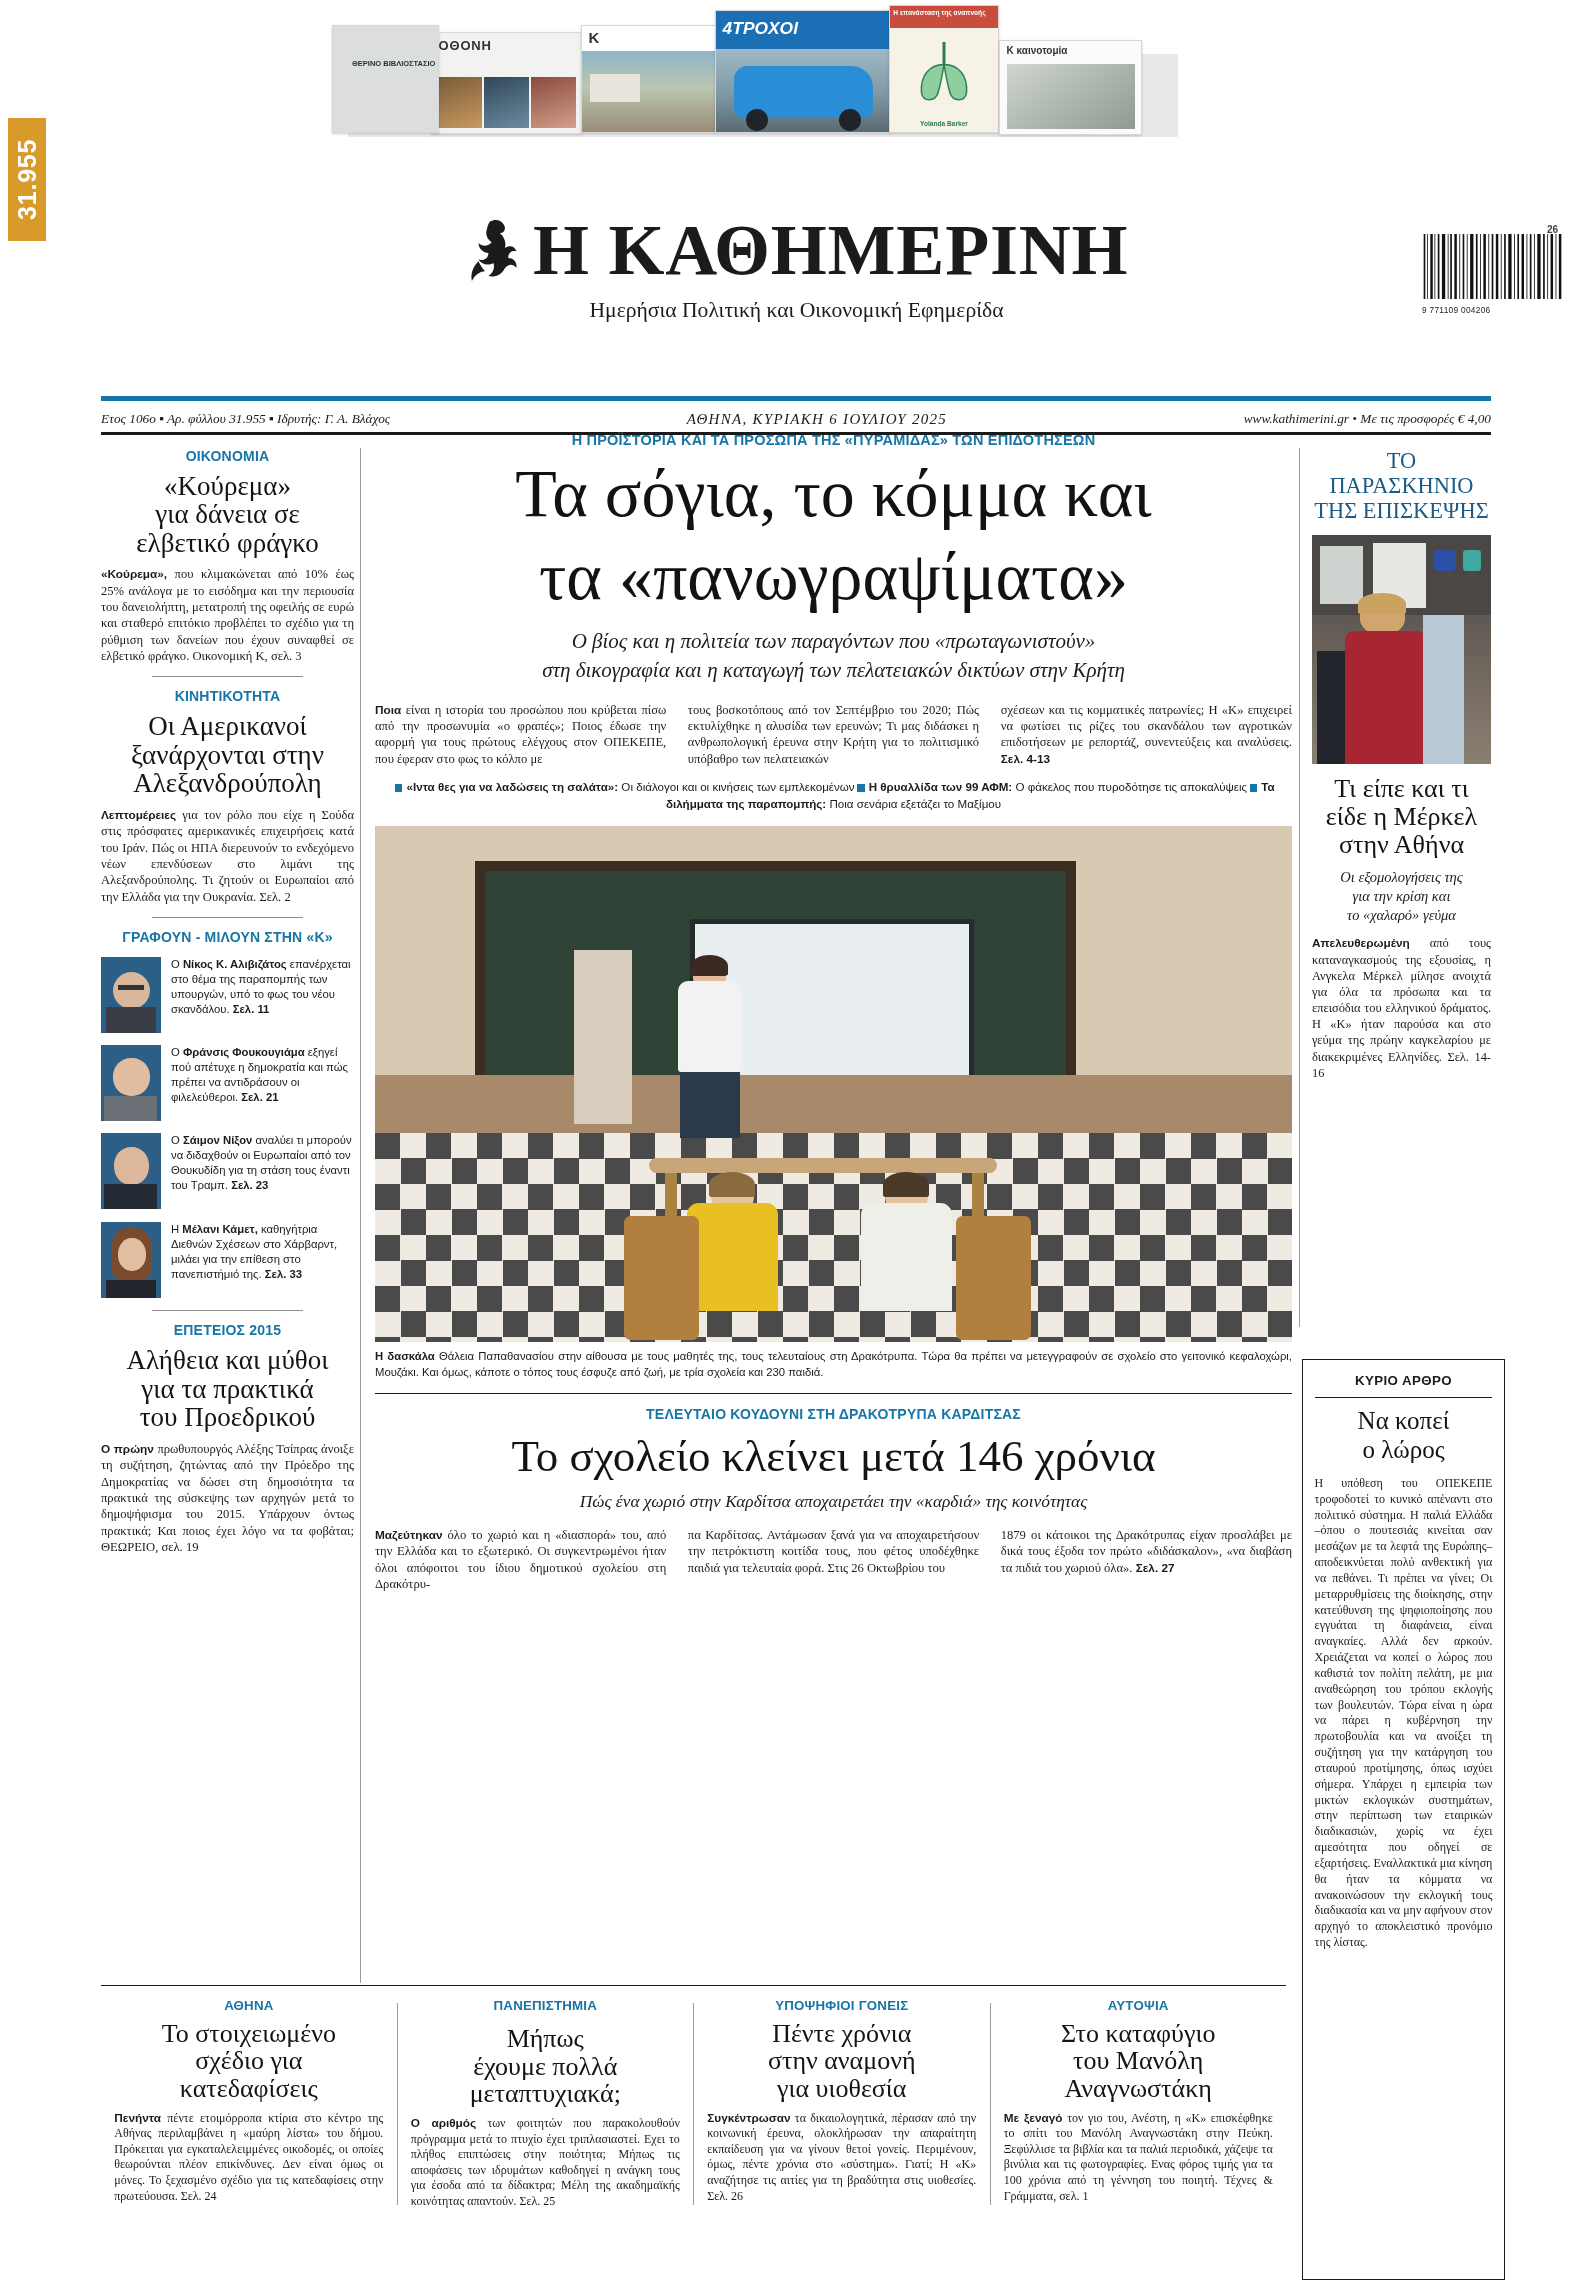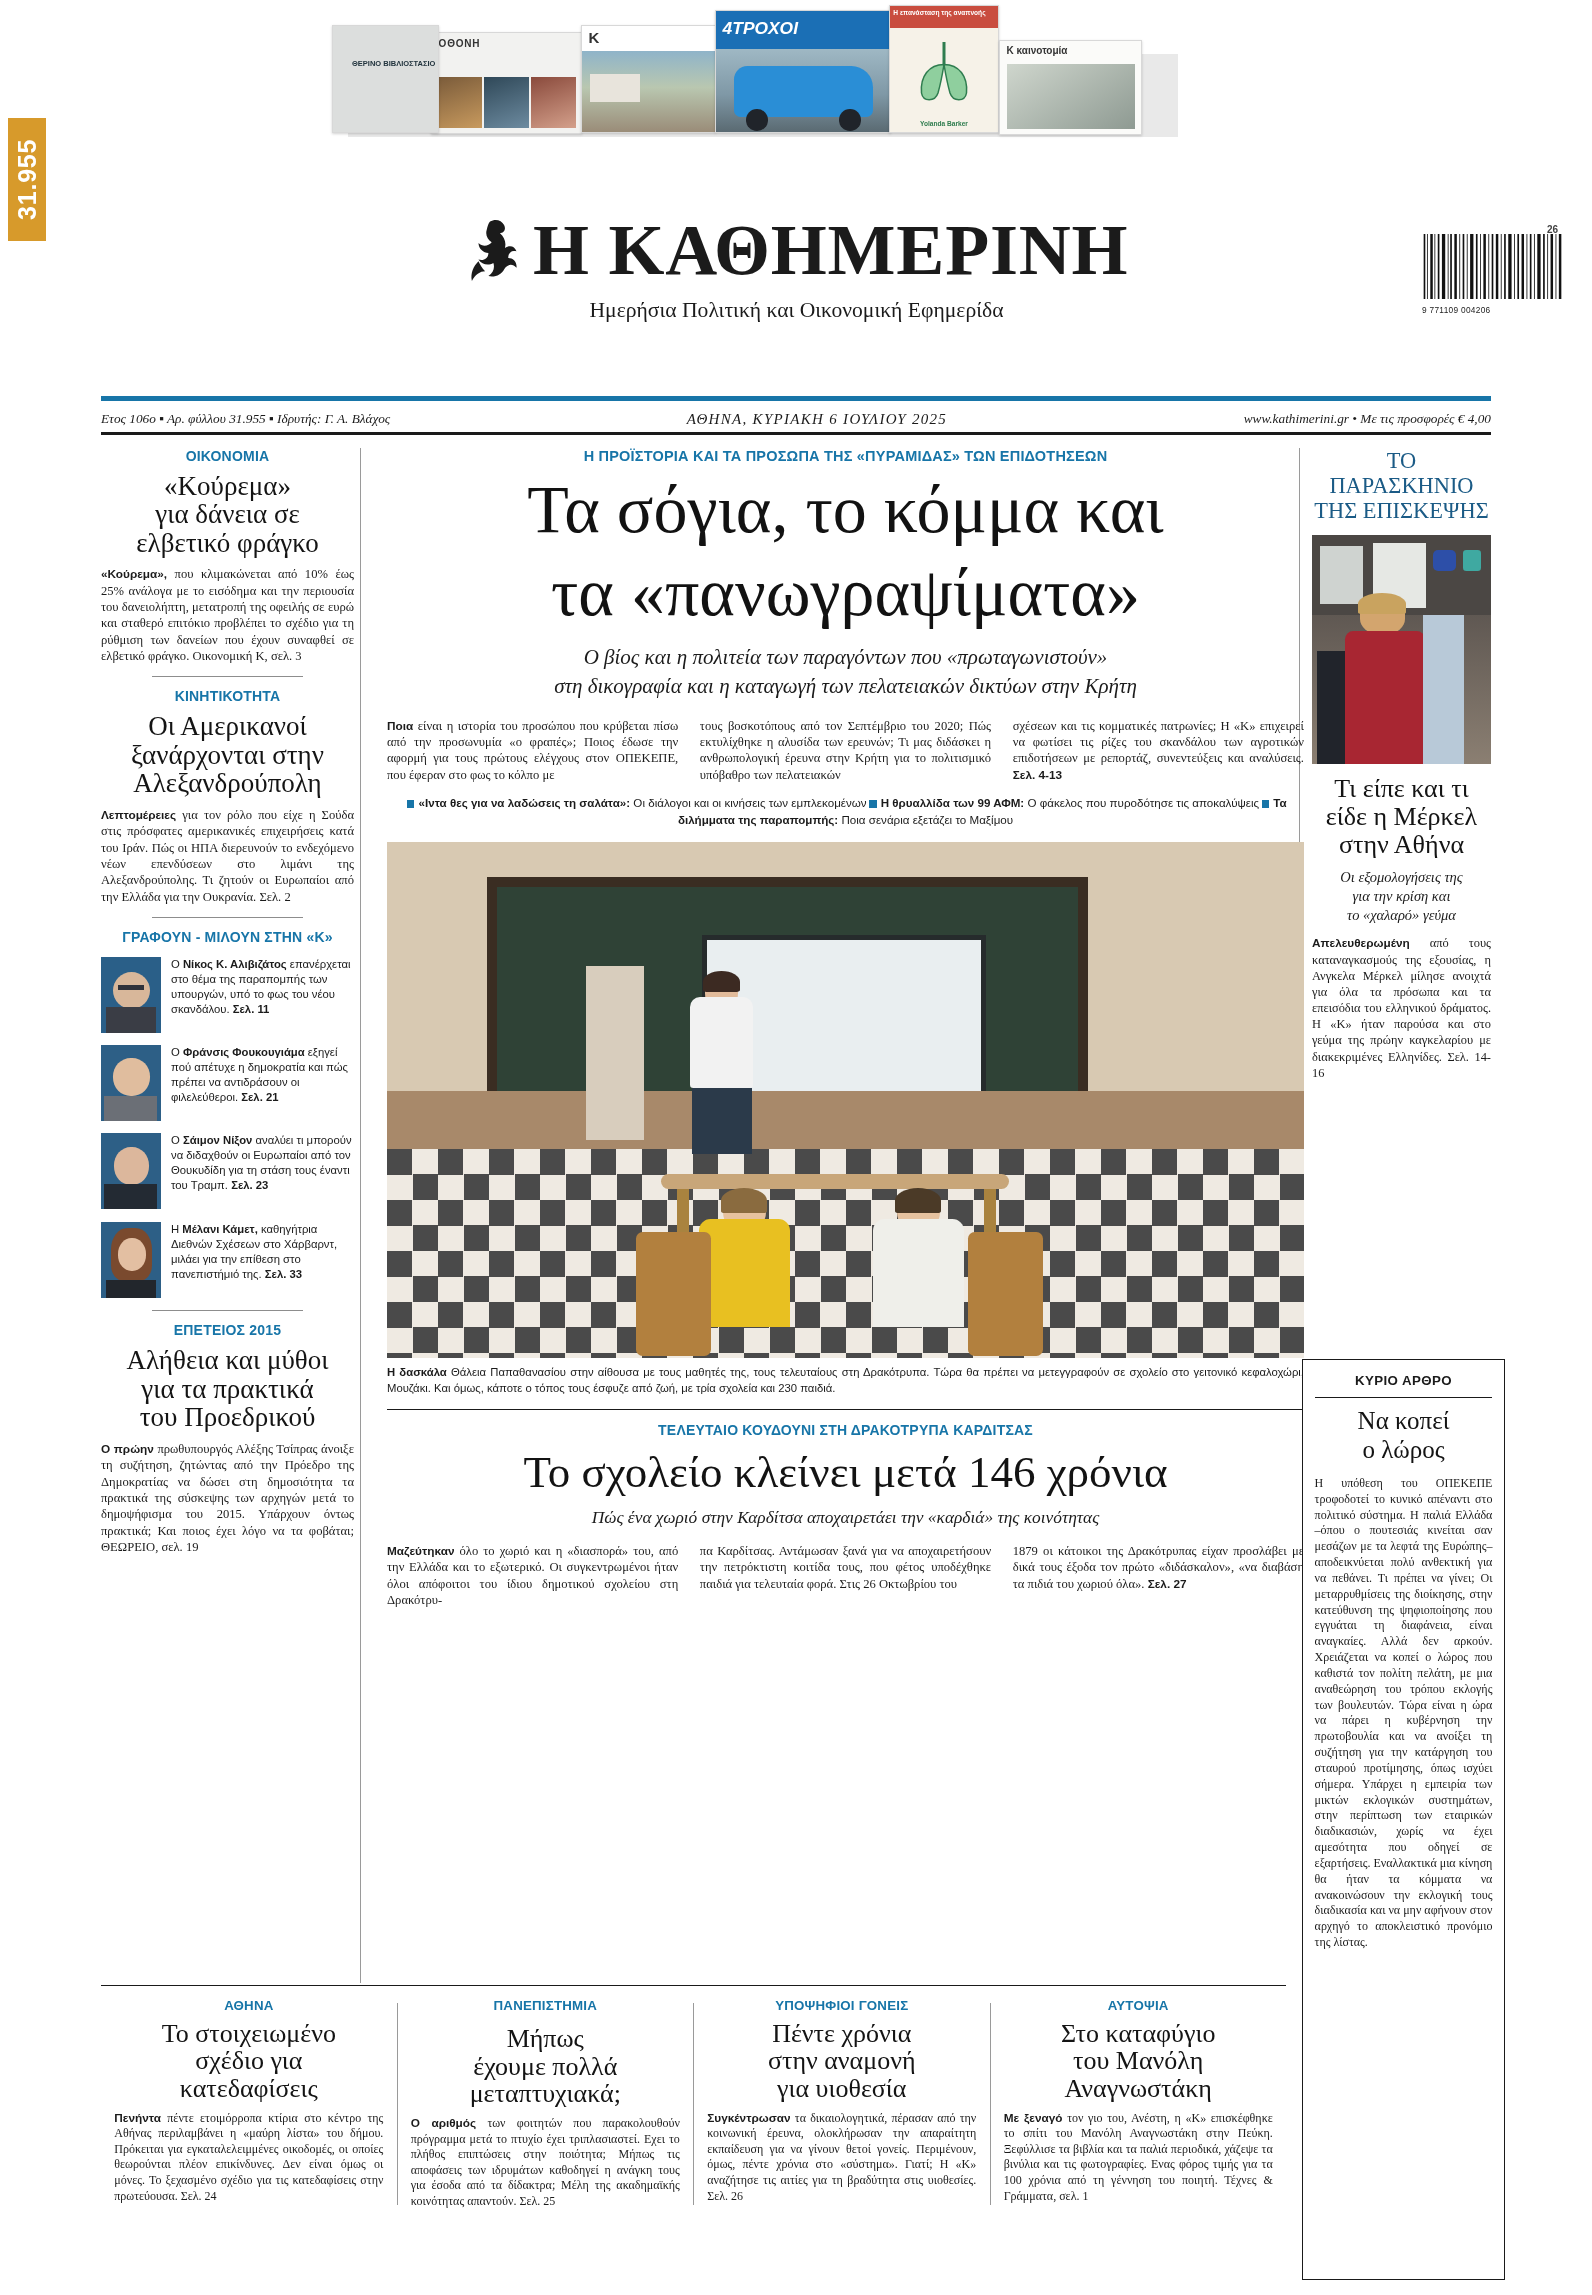--- a/index.html
+++ b/index.html
@@ -59,21 +59,21 @@
   
   .col-left{position:absolute;left:101px;top:448px;width:253px;}
   .col-left .kicker{font-size:14px;margin-bottom:7.5px;}
   .col-left .hl{font-size:27px;margin-bottom:9px;}
   
   .writer{display:flex;gap:10px;margin-bottom:12.4px;}
   .writer-photo{width:60px;height:76px;flex:none;background:#2d5f86;position:relative;overflow:hidden;}
   .writer-txt{font-family:"Liberation Sans",sans-serif;font-size:11.3px;line-height:1.33;color:#1b1b1b;}
   .writer-txt b{font-weight:bold;}
   
-  .col-center{position:absolute;left:375px;top:448px;width:917px;margin-left:12px;}
+  .col-center{position:absolute;left:375px;top:432px;width:917px;}
   .col-center .kicker{font-size:14.5px;letter-spacing:0.2px;}
   .main-hl{font-family:"Liberation Serif",serif;text-align:center;font-size:68px;line-height:1.1;color:#121212;margin-top:8.3px;}
   .main-sub{font-family:"Liberation Serif",serif;font-style:italic;text-align:center;font-size:21px;line-height:1.34;color:#1b1b1b;margin-top:13.3px;}
   .bullets{font-family:"Liberation Sans",sans-serif;font-size:11.6px;line-height:1.45;text-align:center;color:#1b1b1b;margin-top:11.6px;}
   .bullets b{font-weight:bold;}
   .bsq{display:inline-block;width:7.5px;height:7.5px;background:#1775a8;margin:0 4.1px -0.8px 2.5px;}
   .photo-main{margin-top:13.3px;width:917px;height:516px;position:relative;overflow:hidden;background:#b9a893;}
   .caption{font-family:"Liberation Sans",sans-serif;font-size:11.3px;line-height:1.36;color:#1b1b1b;margin-top:7.5px;text-align:justify;}
   .caption b{font-weight:bold;}
   .school-hl{font-family:"Liberation Serif",serif;text-align:center;font-size:45px;line-height:1.1;margin-top:10px;color:#131313;}
@@ -106,21 +106,21 @@
   .r-vrule{position:absolute;left:1299px;top:448px;width:0.8px;height:879px;background:#9a9a9a;}
 </style>
 </head>
 <body>
 
 <div class="promo-strip">
   <div class="promo-bg"></div>
 
   <div class="promo-card" style="left:431px;top:31.5px;width:149px;height:100px;background:#f2f2f0;">
     <div style="padding:5px 6.6px;">
-      <div class="pc-label" style="font-size:10px;letter-spacing:0.8px;">ΟΘΟΝΗ</div>
+      <div class="pc-label" style="font-size:13px;letter-spacing:0.8px;">ΟΘΟΝΗ</div>
     </div>
     <div style="position:absolute;left:5px;bottom:5px;width:139px;height:51px;display:flex;gap:2.5px;">
       <div style="flex:1;background:linear-gradient(160deg,#7a5b3a,#c89a5e);"></div>
       <div style="flex:1;background:linear-gradient(160deg,#2f4858,#6d8ba0);"></div>
       <div style="flex:1;background:linear-gradient(160deg,#8a4a3c,#d4a08b);"></div>
     </div>
   </div>
 
   <div class="promo-card" style="left:581px;top:25px;width:133px;height:106px;background:#fff;">
     <div class="pc-label" style="position:absolute;left:6.6px;top:3.3px;font-size:15px;">Κ</div>

